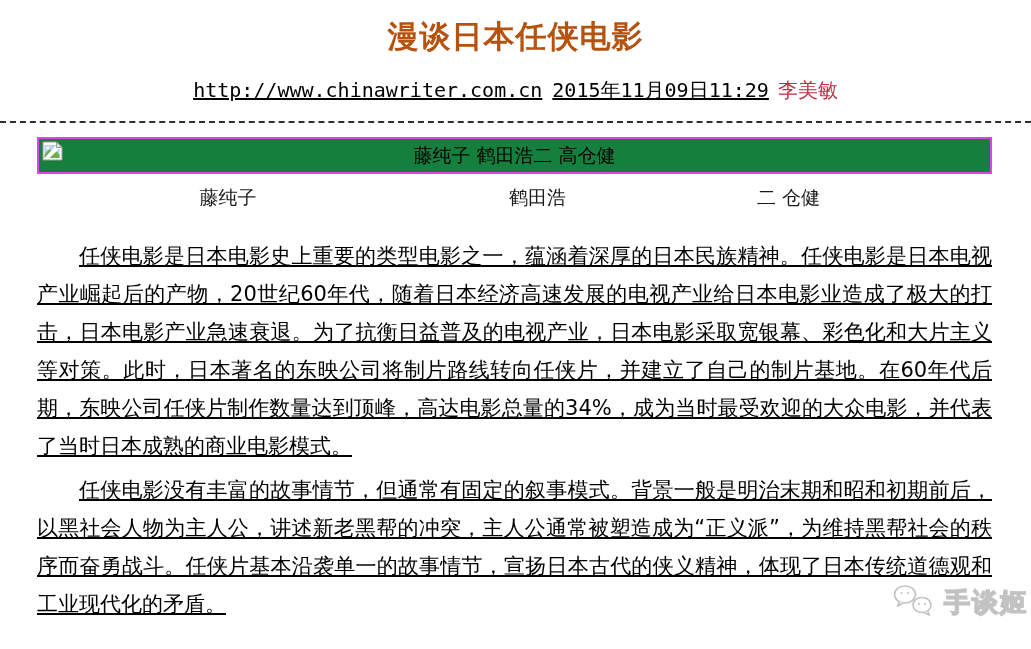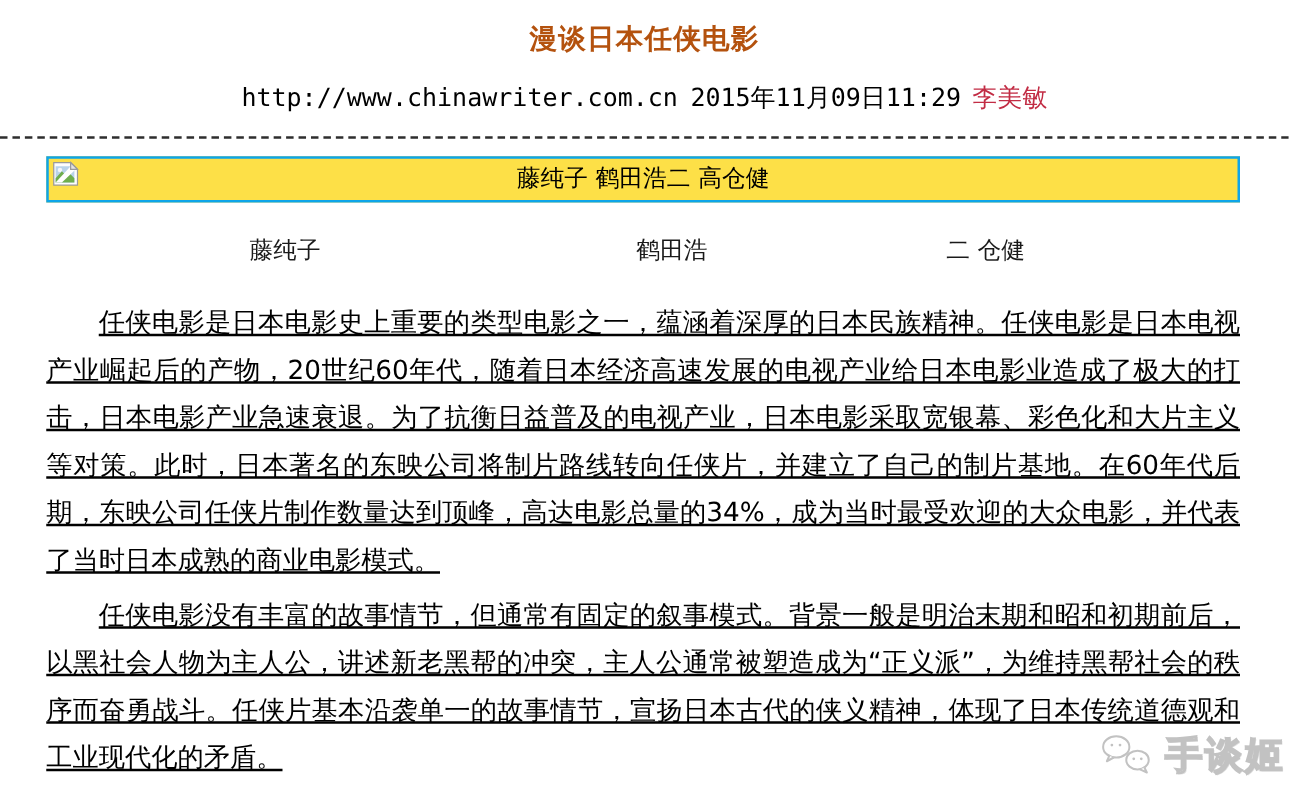--- a/index.html
+++ b/index.html
@@ -9,72 +9,73 @@
     color: #000;
     font-family: "DejaVu Sans", sans-serif;
     position: relative;
     overflow: hidden;
   }
 
   
   .page-title {
     margin: 16px 0 0 0;
     text-align: center;
-    font-size: 22px;
+    font-size: 31px;
     font-weight: bold;
     letter-spacing: 1px;
     color: var(--title-color, #b4520e);
   }
   .meta-line {
     margin-top: 19px;
     text-align: center;
     font-size: 20px;
     white-space: nowrap;
   }
   .meta-line .url-date {
     font-family: "DejaVu Sans Mono", monospace;
+    text-decoration: underline;
   }
   .meta-line .author {
     color: var(--author-color, #c22c44);
     margin-left: 9px;
   }
 
   .separator {
     margin-top: 17px;
     height: 0;
     border-top: 2px dashed #2e2e2e;
   }
 
   .content {
     margin: 14px 39px 0 37px;
   }
 
   
   .figure-box {
     position: relative;
-    border: 2px solid #0ea5e9;
+    border: 2px solid #d946ef;
     height: 33px;
-    background: #fde047;
+    background: #15803d;
   }
   .figure-box .alt-text {
     text-align: center;
     line-height: 33px;
     font-size: 19px;
   }
   .broken-img {
     position: absolute;
     left: 3px; top: 2px;
     width: 21px; height: 20px;
   }
 
   
   .caption-row {
     position: relative;
     height: 27px;
-    margin-top: 23px;
+    margin-top: 9px;
     font-size: 19px;
     color: #1a1a1a;
   }
   .caption-row .caption-cell {
     position: absolute;
     top: 2px;
     transform: translateX(-50%);
     white-space: nowrap;
   }
   .caption-cell.c1 { left: 20%; }
@@ -98,21 +99,21 @@
   .watermark {
     position: absolute;
     right: 3px;
     top: 584px;
     display: flex;
     align-items: center;
     gap: 5px;
     pointer-events: none;
   }
   .wm-text {
-    font-size: 30px;
+    font-size: 26px;
     font-weight: bold;
     color: #ffffff;
     -webkit-text-stroke: 1.3px #c2c2c2;
     text-shadow: 1px 1px 0 #e0e0e0;
     letter-spacing: 2px;
   }
 </style>
 </head>
 <body>
 

